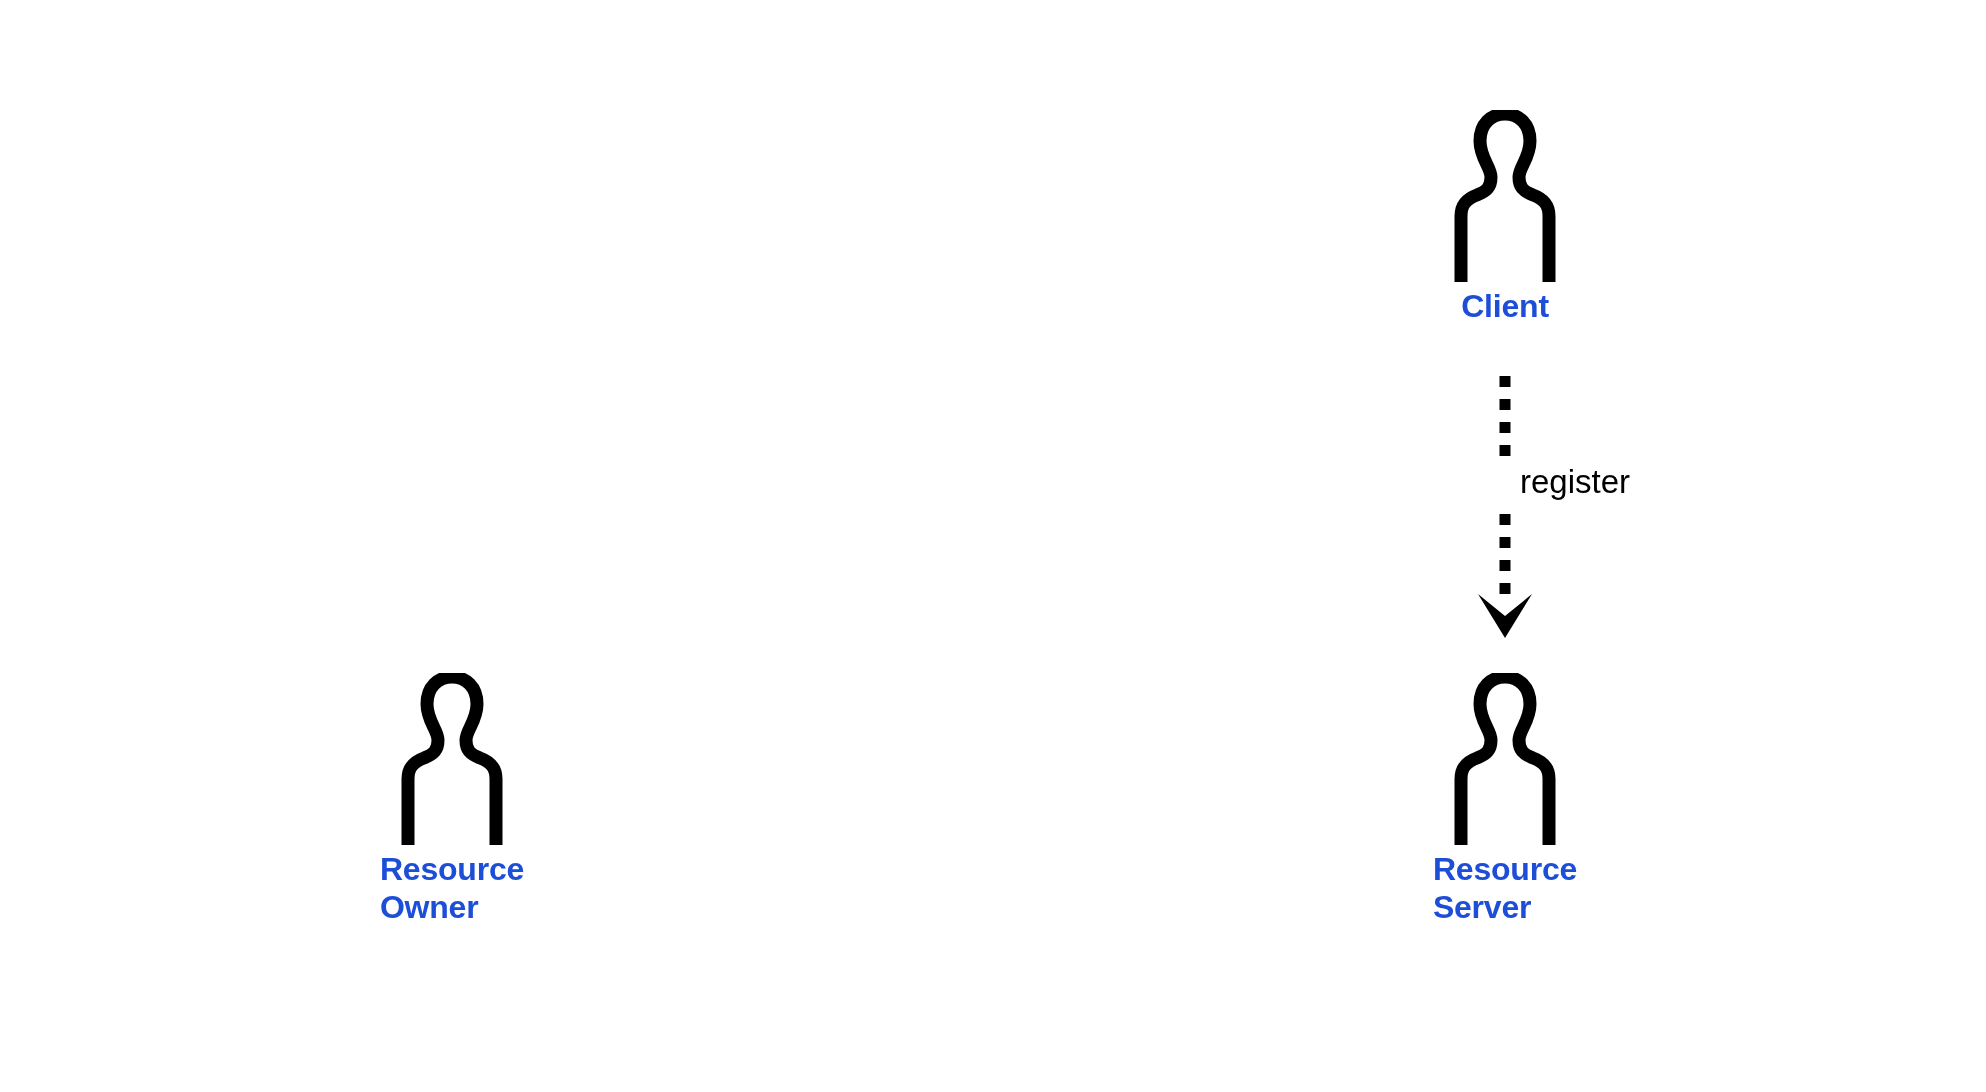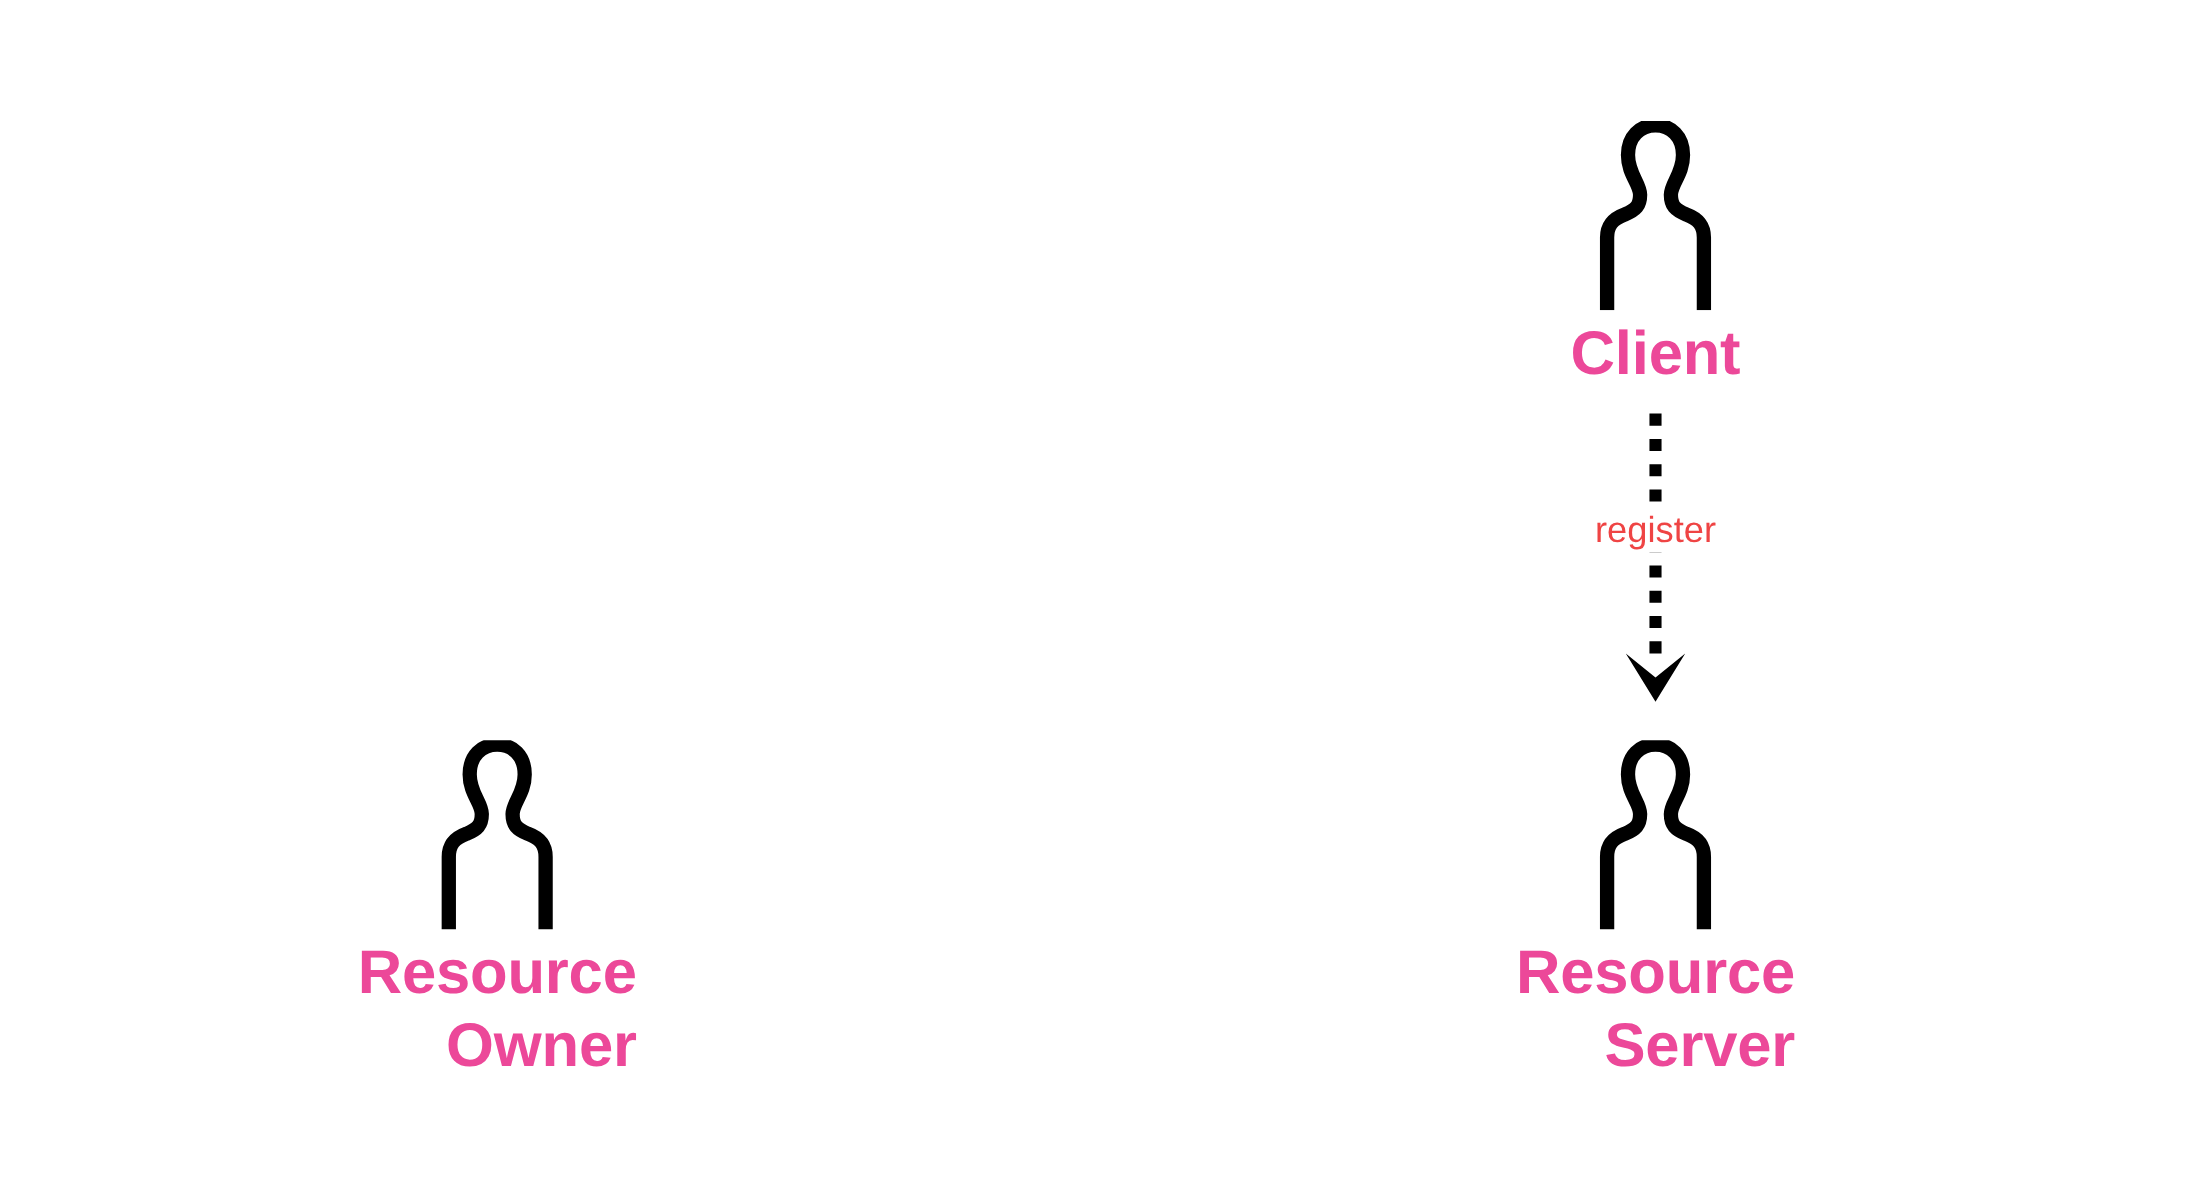--- a/index.html
+++ b/index.html
@@ -34,25 +34,25 @@
     height: 172px;
   }
   .actor-icon svg {
     display: block;
     width: 100%;
     height: 100%;
   }
   .actor-label {
     margin-top: 6px;
     font-weight: bold;
-    font-size: 56px;
+    font-size: 32px;
     line-height: 1.18;
     letter-spacing: -0.2px;
-    text-align: right;
-    color: #ec4899;
+    text-align: left;
+    color: #1d4ed8;
     white-space: pre-line;
   }
 
   
   #actor-client        { left: 1305px; top: 110px; }
   #actor-resource-srv  { left: 1305px; top: 673px; }
   #actor-resource-own  { left: 252px;  top: 673px; }
 
   
   .connector {
@@ -66,24 +66,24 @@
     display: block;
     width: 100%;
     height: 100%;
     overflow: visible;
   }
   .edge-label {
     position: absolute;
     left: 1380px;
     top: 462px;
     width: 250px;
-    text-align: center;
+    text-align: right;
     font-size: 33px;
     font-weight: normal;
-    color: #ef4444;
+    color: #000000;
     background: #ffffff;
     line-height: 1.1;
     padding: 2px 0;
   }
 </style>
 </head>
 <body>
 
 <div id="canvas">
 

